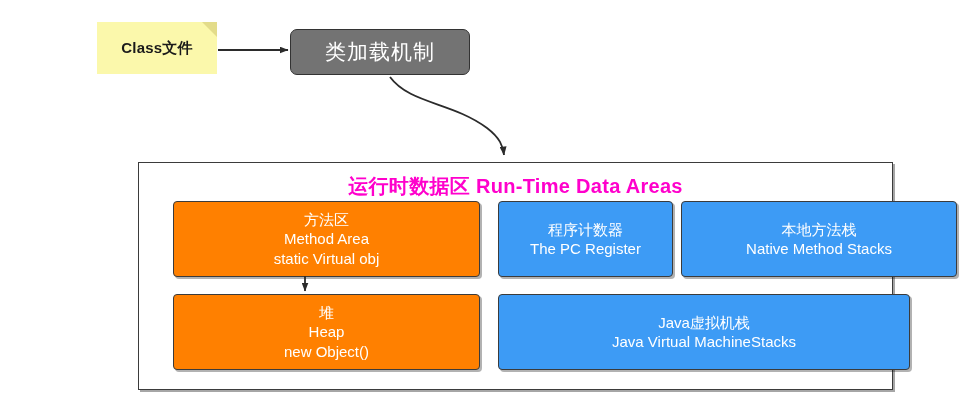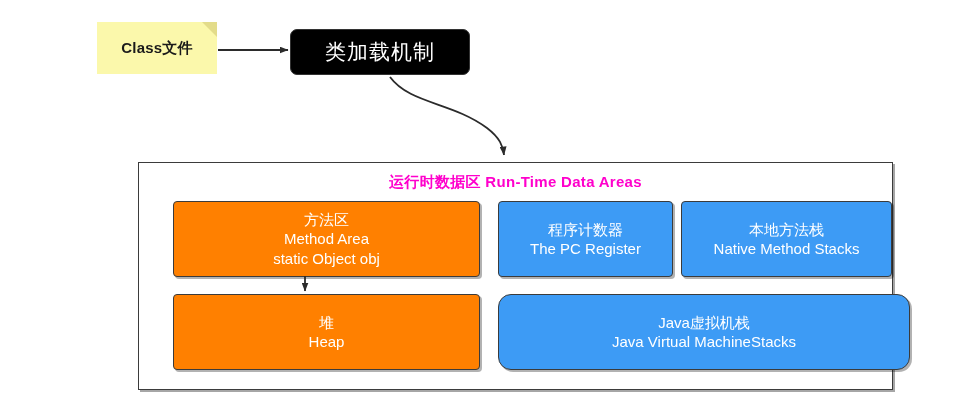--- a/index.html
+++ b/index.html
@@ -63,21 +63,21 @@
     z-index: 3;
   }
 
   
   #box-class-loader {
     position: absolute;
     left: 290px;
     top: 29px;
     width: 180px;
     height: 46px;
-    background: #000000;
+    background: #737373;
     border: 1.6px solid #333333;
     border-radius: 7px;
     display: flex;
     align-items: center;
     justify-content: center;
     box-sizing: border-box;
   }
   #box-class-loader .cl-label {
     color: #ffffff;
     font-size: 21px;
@@ -97,21 +97,21 @@
     box-sizing: border-box;
     box-shadow: 2px 2px 0 rgba(0,0,0,0.35);
   }
   #runtime-title {
     position: absolute;
     left: 0;
     right: 0;
     top: 10px;
     text-align: center;
     color: #ff00cc;
-    font-size: 15px;
+    font-size: 20px;
     font-weight: bold;
     letter-spacing: 0.3px;
   }
 
   
   .area-box {
     position: absolute;
     display: flex;
     align-items: center;
     justify-content: center;
@@ -122,23 +122,23 @@
     box-shadow: 2px 2px 0 rgba(0,0,0,0.30);
   }
   .area-box.orange { background: #ff8000; margin-left: 20px; }
   .area-box.blue   { background: #3d9bf5; margin-left: 30px; }
 
   .area-box .line.cn { font-size: 15px; }
   .area-box .line.en { font-size: 15px; }
 
   #box-method-area { left: 14px;  top: 38px;  width: 307px; height: 76px; }
   #box-pc-register { left: 329px; top: 38px;  width: 175px; height: 76px; }
-  #box-native-stacks { left: 512px; top: 38px; width: 211px; height: 76px; }
+  #box-native-stacks { left: 512px; top: 38px; width: 276px; height: 76px; }
   #box-heap        { left: 14px;  top: 131px; width: 307px; height: 76px; }
-  #box-jvm-stacks  { left: 329px; top: 131px; width: 412px; height: 76px; border-radius: 13px; }
+  #box-jvm-stacks  { left: 329px; top: 131px; width: 412px; height: 76px; }
 
   
   #connectors {
     position: absolute;
     left: 0;
     top: 0;
     width: 964px;
     height: 402px;
     pointer-events: none;
     z-index: 5;
@@ -179,21 +179,21 @@
   </div>
 
   <div id="container-runtime">
 
     <div id="runtime-title">运行时数据区 Run-Time Data Areas</div>
 
     <div class="area-box orange" id="box-method-area">
       <div class="box-text">
         <span class="line cn">方法区</span>
         <span class="line en">Method Area</span>
-        <span class="line en">static Object obj</span>
+        <span class="line en">static Virtual obj</span>
       </div>
     </div>
 
     <div class="area-box blue" id="box-pc-register">
       <div class="box-text">
         <span class="line cn">程序计数器</span>
         <span class="line en">The PC Register</span>
       </div>
     </div>
 
@@ -201,20 +201,21 @@
       <div class="box-text">
         <span class="line cn">本地方法栈</span>
         <span class="line en">Native Method Stacks</span>
       </div>
     </div>
 
     <div class="area-box orange" id="box-heap">
       <div class="box-text">
         <span class="line cn">堆</span>
         <span class="line en">Heap</span>
+        <span class="line en">new Object()</span>
       </div>
     </div>
 
     <div class="area-box blue" id="box-jvm-stacks">
       <div class="box-text">
         <span class="line cn">Java虚拟机栈</span>
         <span class="line en">Java Virtual MachineStacks</span>
       </div>
     </div>
 

